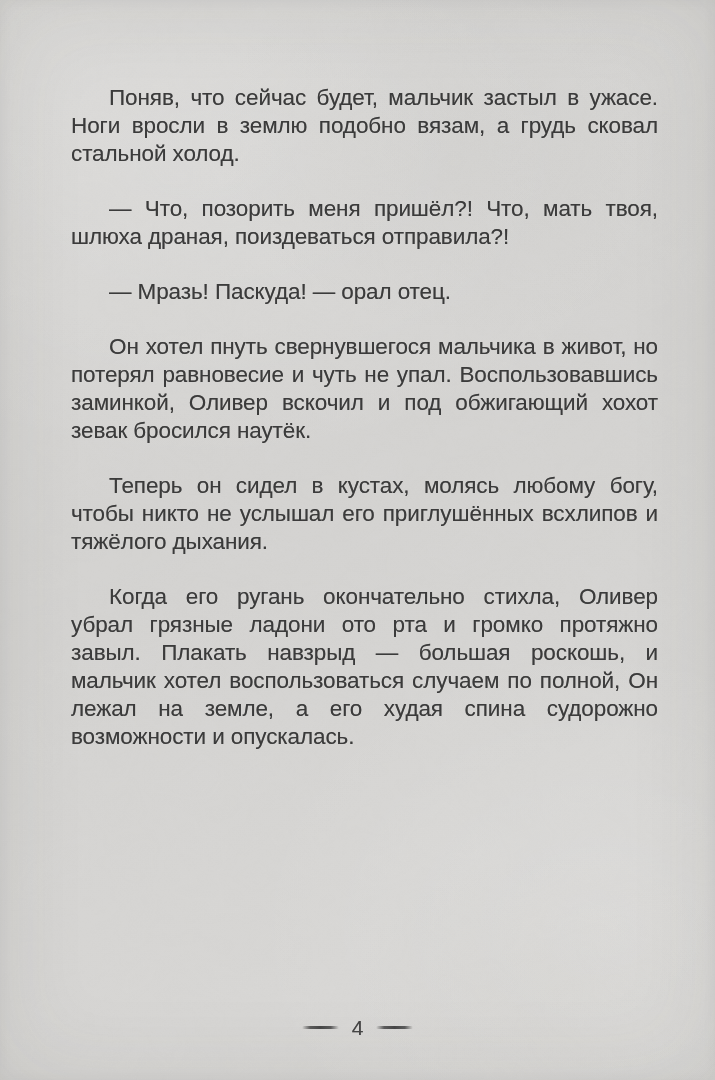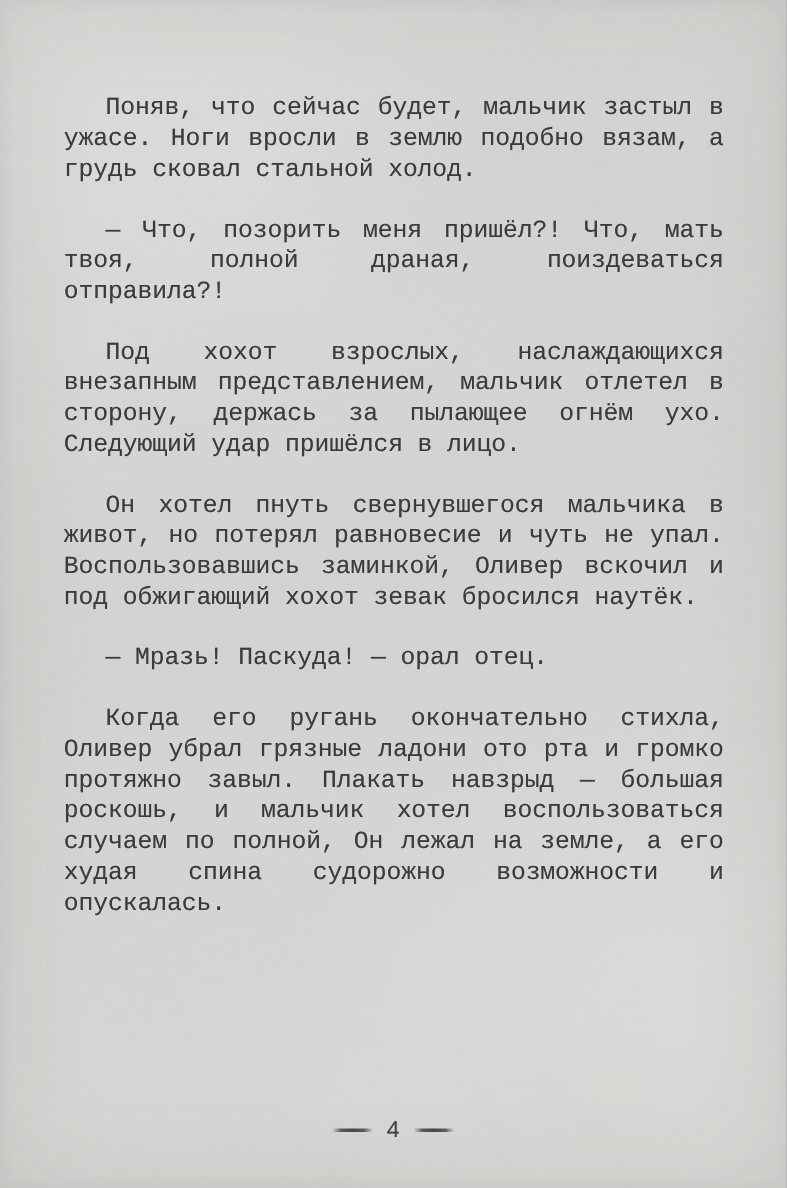--- a/index.html
+++ b/index.html
@@ -40,23 +40,22 @@
     top: 84px;
     width: 604px;
     color: var(--text, #3b3b3b);
     font-size: 22.5px;
     line-height: 28px;
     letter-spacing: -0.1px;
     text-align: justify;
     text-shadow: 0 0 0.5px rgba(59,59,59,0.45);
   }
   .para {
-    margin: 0 0 27px 4px;
+    margin: 0 0 27px 17px;
     text-indent: 38px;
-    font-family: Liberation Mono, monospace;
   }
   .footer {
     position: absolute;
     left: 0;
     top: 1017px;
     width: 715px;
     display: flex;
     align-items: center;
     justify-content: center;
     gap: 13px;
@@ -92,24 +91,24 @@
     <filter id="fine" x="0" y="0" width="100%" height="100%">
       <feTurbulence type="fractalNoise" baseFrequency="0.8" numOctaves="2" seed="7" stitchTiles="stitch"></feTurbulence>
       <feColorMatrix type="matrix" values="0 0 0 0 0.45  0 0 0 0 0.45  0 0 0 0 0.44  0 0 0 0.05 0"></feColorMatrix>
     </filter>
     <rect width="715" height="1080" filter="url(#blotch)"></rect>
     <rect width="715" height="1080" filter="url(#fine)"></rect>
   </svg>
 
   <div class="content">
     <p class="para">Поняв, что сейчас будет, мальчик застыл в ужасе. Ноги вросли в землю подобно вязам, а грудь сковал стальной холод.</p>
-    <p class="para">— Что, позорить меня пришёл?! Что, мать твоя, полной драная, поиздеваться отправила?!</p>
-    <p class="para">Под хохот взрослых, наслаждающихся внезапным представлением, мальчик отлетел в сторону, держась за пылающее огнём ухо. Следующий удар пришёлся в лицо.</p>
+    <p class="para">— Что, позорить меня пришёл?! Что, мать твоя, шлюха драная, поиздеваться отправила?!</p>
+    <p class="para">— Мразь! Паскуда! — орал отец.</p>
     <p class="para">Он хотел пнуть свернувшегося мальчика в живот, но потерял равновесие и чуть не упал. Воспользовавшись заминкой, Оливер вскочил и под обжигающий хохот зевак бросился наутёк.</p>
-    <p class="para">— Мразь! Паскуда! — орал отец.</p>
+    <p class="para">Теперь он сидел в кустах, молясь любому богу, чтобы никто не услышал его приглушённых всхлипов и тяжёлого дыхания.</p>
     <p class="para">Когда его ругань окончательно стихла, Оливер убрал грязные ладони ото рта и громко протяжно завыл. Плакать навзрыд — большая роскошь, и мальчик хотел воспользоваться случаем по полной, Он лежал на земле, а его худая спина судорожно возможности и опускалась.</p>
   </div>
 
   <div class="footer">
     <span class="dash"></span>
     <span class="pagenum">4</span>
     <span class="dash"></span>
   </div>
 
 </div>

